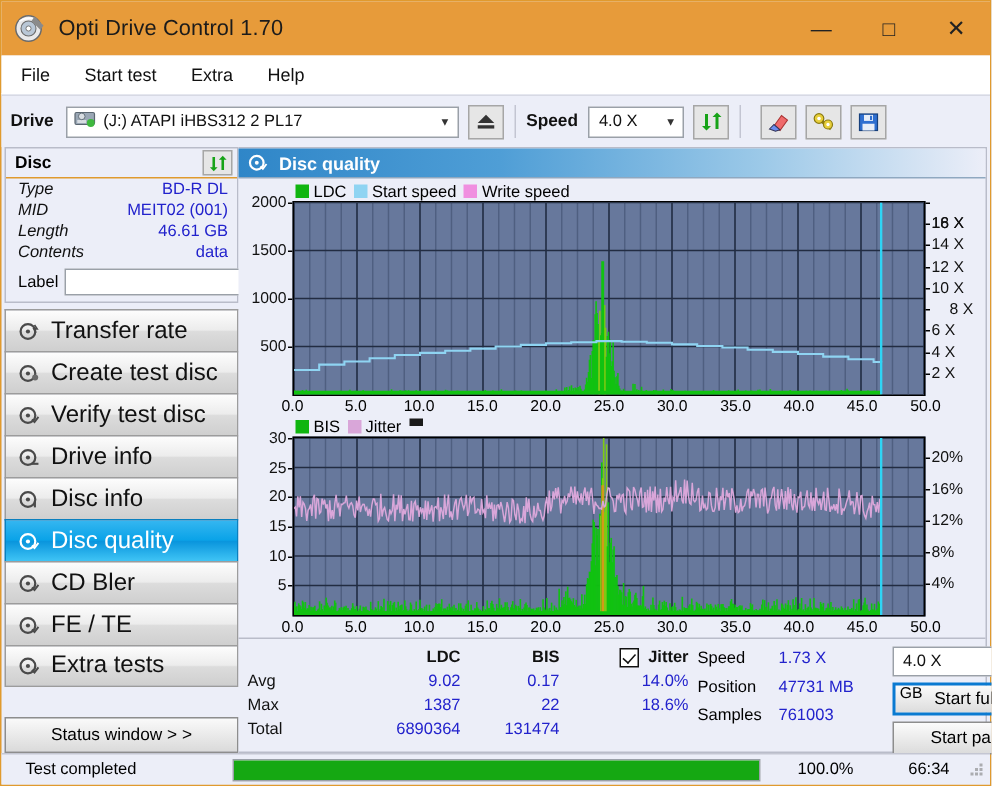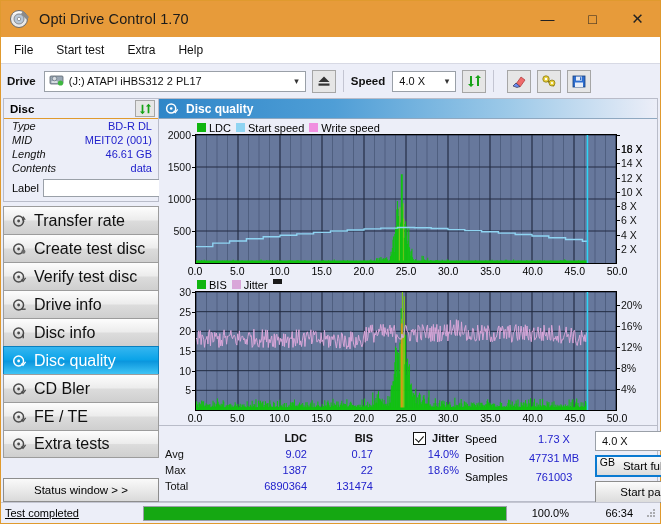--- a/index.html
+++ b/index.html
@@ -138,34 +138,34 @@
   .srow .c3{width:86px;text-align:right;color:#2222cc;}
   .srow .h{color:#111;font-weight:bold;}
   .chk{width:13px;height:13px;border:1.5px solid #111;background:#fff;display:inline-block;
        position:relative;box-sizing:border-box;margin-left:24px;}
   .chk:after{content:"";position:absolute;left:3px;top:1px;width:4px;height:7px;
              border:solid #111;border-width:0 1.5px 1.5px 0;transform:rotate(42deg);}
   .statsR{flex:1 1 auto;display:flex;gap:6px;font-size:11px;}
   .rcol{display:flex;flex-direction:column;gap:2px;}
   .rrow{display:flex;align-items:center;height:17px;}
   .rrow .k{width:54px;}
-  .rrow .v{color:#2222cc;width:70px;text-align:center;}
+  .rrow .v{color:#2222cc;width:70px;text-align:left;}
   .btncol{display:flex;flex-direction:column;gap:4px;width:98px;padding-top:1px;}
   .btn{
     height:22px;border:1px solid #8d8d8d;background:linear-gradient(#fbfbfb,#dcdcdc);
     display:flex;align-items:center;justify-content:center;font-size:11.5px;box-sizing:border-box;
   }
   .btn.primary{border:2px solid #0a7ad1;}
   .selcombo{height:20px;}
   
   .statusbar{
     height:20px;flex:0 0 20px;display:flex;align-items:center;
     border-top:1px solid #c4c6d2;background:#eceef8;font-size:11px;
   }
-  .st-text{width:138px;padding-left:4px;text-decoration:underline;}
+  .st-text{width:138px;padding-left:16px;}
   .progwrap{flex:1 1 auto;height:15px;border:1px solid #9aa0a8;background:#fff;position:relative;
             margin-right:2px;box-sizing:border-box;}
   .progbar{position:absolute;left:0;top:0;bottom:0;background:#15a812;}
   .st-pct{width:60px;text-align:right;padding-right:8px;}
   .st-time{width:56px;text-align:right;padding-right:12px;}
   .grip{width:12px;height:12px;margin-right:3px;opacity:.55;}
 </style>
 </head>
 <body>
 
@@ -1097,21 +1097,21 @@
                 <line x1="400.76000000000005" y1="0" x2="400.76000000000005" y2="128" stroke="#2ed4f5" stroke-width="1.6"></line>
               </svg>
           </div>
           <div class="axR" id="c1axR">
               <span class="t" style="top: 114.778px;">2 X</span>
               <i class="tick" style="top: 114.778px;"></i>
               <span class="t" style="top: 100.556px;">4 X</span>
               <i class="tick" style="top: 100.556px;"></i>
               <span class="t" style="top: 86.3333px;">6 X</span>
               <i class="tick" style="top: 86.3333px;"></i>
-              <span class="t" style="top: 72.1111px;">8 X</span>
+              <span class="t" style="top: 72.1111px; margin-left: 12px;">8 X</span>
               <i class="tick" style="top: 72.1111px;"></i>
               <span class="t" style="top: 57.8889px;">10 X</span>
               <i class="tick" style="top: 57.8889px;"></i>
               <span class="t" style="top: 43.6667px;">12 X</span>
               <i class="tick" style="top: 43.6667px;"></i>
               <span class="t" style="top: 29.4444px;">14 X</span>
               <i class="tick" style="top: 29.4444px;"></i>
               <span class="t" style="top: 15.2222px;">16 X</span>
               <i class="tick" style="top: 15.2222px;"></i>
               <span class="t" style="top: 15px;">18 X</span>

